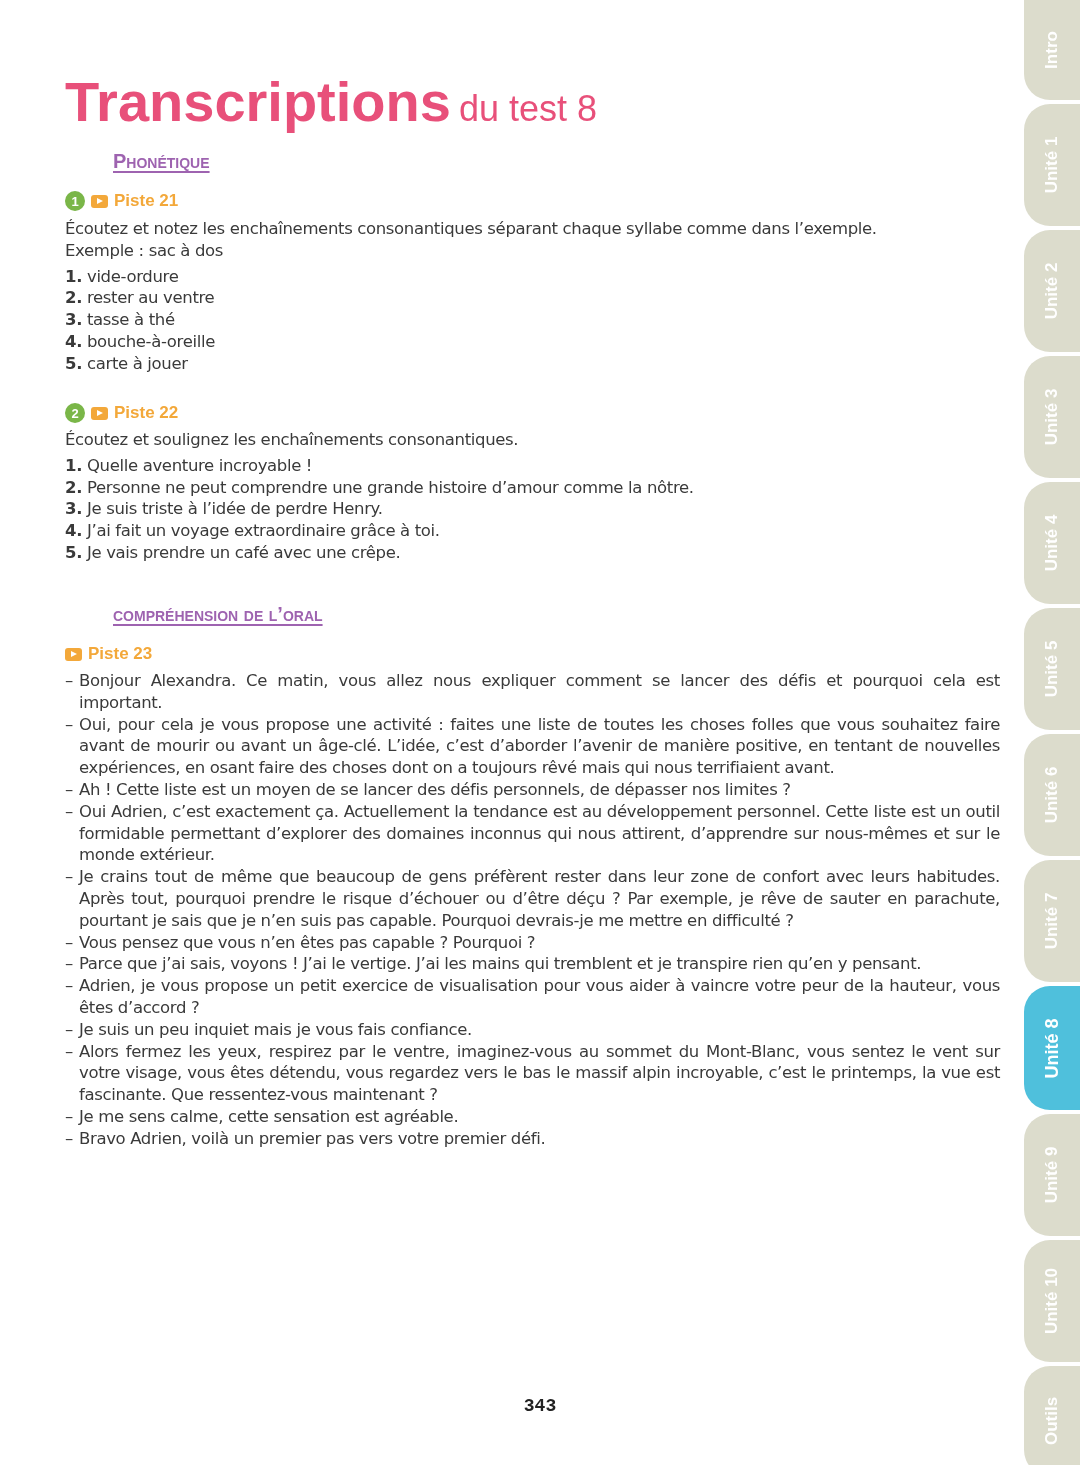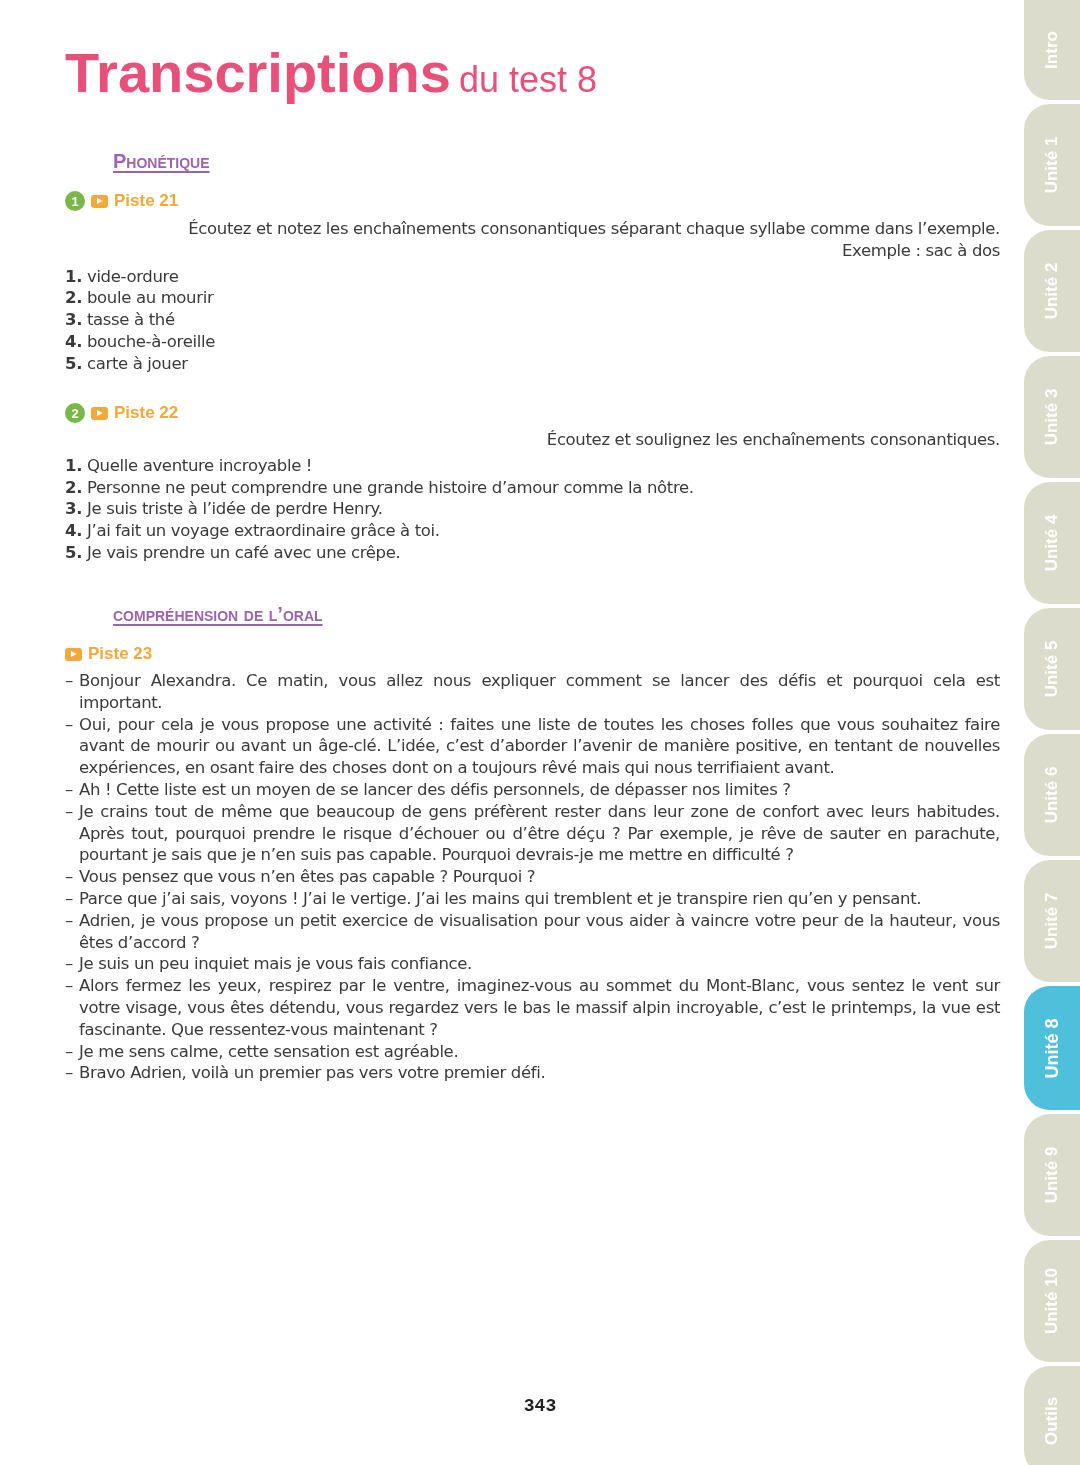--- a/index.html
+++ b/index.html
@@ -1,21 +1,21 @@
 <!DOCTYPE html>
 <html><head>
 <meta charset="utf-8">
 <style>
   html, body { margin:0; padding:0; }
   body {
     width:1080px; height:1465px; position:relative; overflow:hidden;
     background:#ffffff; font-family:"DejaVu Sans", sans-serif; color:#3a3a3a;
   }
   .title {
-    position:absolute; left:65px; top:40px; white-space:nowrap;
+    position:absolute; left:65px; top:69px; white-space:nowrap;
   }
   .title .big {
     font-family:"Liberation Sans", sans-serif; font-weight:bold;
     font-size:56px; color:#e8507a; letter-spacing:0px;
   }
   .title .small {
     font-family:"Liberation Sans", sans-serif; font-size:36px; color:#e8507a; margin-left:8px;
   }
   .section-head {
     position:absolute; left:65px; font-family:"Liberation Sans", sans-serif; font-weight:bold;
@@ -34,21 +34,21 @@
     width:17px; height:13px; background:#f3a83a; border-radius:3px; position:relative;
   }
   .play-icon::after {
     content:""; position:absolute; left:6px; top:3px; border-left:6px solid #fff;
     border-top:3.5px solid transparent; border-bottom:3.5px solid transparent;
   }
   .text-block {
     position:absolute; left:65px; width:935px; font-size:16.5px; line-height:21.8px; color:#3a3a3a;
     font-family:"DejaVu Sans", sans-serif; letter-spacing:-0.35px;
   }
-  .text-block p { margin:0;text-align:right; }
+  .text-block p { margin:0; }
   ol.numlist { list-style:none; margin:0; padding:0; }
   ol.numlist li { margin:0; }
   ol.numlist .n { font-weight:bold; }
   ul.dialog { list-style:none; margin:0; padding:0; }
   ul.dialog li {
     position:relative; padding-left:14px; text-align:justify; text-align-last:left;
   }
   ul.dialog li::before { content:"–"; position:absolute; left:0; top:0; }
   .page-number {
     position:absolute; left:0; width:1080px; top:1396px; text-align:center;
@@ -81,21 +81,21 @@
   <span class="num-badge">1</span>
   <span class="play-icon"></span>
   <span>Piste 21</span>
 </div>
 
 <div class="text-block" style="top:218px;">
   <p>Écoutez et notez les enchaînements consonantiques séparant chaque syllabe comme dans l’exemple.</p>
   <p>Exemple : sac à dos</p>
   <ol class="numlist" style="margin-top:4px;">
     <li><span class="n">1.</span> <span>vide-ordure</span></li>
-    <li><span class="n">2.</span> <span>boule au mourir</span></li>
+    <li><span class="n">2.</span> <span>rester au ventre</span></li>
     <li><span class="n">3.</span> <span>tasse à thé</span></li>
     <li><span class="n">4.</span> <span>bouche-à-oreille</span></li>
     <li><span class="n">5.</span> <span>carte à jouer</span></li>
   </ol>
 </div>
 
 <div class="piste-row" style="top:403px;">
   <span class="num-badge">2</span>
   <span class="play-icon"></span>
   <span>Piste 22</span>
@@ -117,20 +117,21 @@
 <div class="piste-row" style="top:644px;">
   <span class="play-icon"></span>
   <span>Piste 23</span>
 </div>
 
 <div class="text-block" style="top:670px;">
   <ul class="dialog">
     <li>Bonjour Alexandra. Ce matin, vous allez nous expliquer comment se lancer des défis et pourquoi cela est important.</li>
     <li>Oui, pour cela je vous propose une activité : faites une liste de toutes les choses folles que vous souhaitez faire avant de mourir ou avant un âge-clé. L’idée, c’est d’aborder l’avenir de manière positive, en tentant de nouvelles expériences, en osant faire des choses dont on a toujours rêvé mais qui nous terrifiaient avant.</li>
     <li>Ah ! Cette liste est un moyen de se lancer des défis personnels, de dépasser nos limites ?</li>
+    <li>Oui Adrien, c’est exactement ça. Actuellement la tendance est au développement personnel. Cette liste est un outil formidable permettant d’explorer des domaines inconnus qui nous attirent, d’apprendre sur nous-mêmes et sur le monde extérieur.</li>
     <li>Je crains tout de même que beaucoup de gens préfèrent rester dans leur zone de confort avec leurs habitudes. Après tout, pourquoi prendre le risque d’échouer ou d’être déçu ? Par exemple, je rêve de sauter en parachute, pourtant je sais que je n’en suis pas capable. Pourquoi devrais-je me mettre en difficulté ?</li>
     <li>Vous pensez que vous n’en êtes pas capable ? Pourquoi ?</li>
     <li>Parce que j’ai sais, voyons ! J’ai le vertige. J’ai les mains qui tremblent et je transpire rien qu’en y pensant.</li>
     <li>Adrien, je vous propose un petit exercice de visualisation pour vous aider à vaincre votre peur de la hauteur, vous êtes d’accord ?</li>
     <li>Je suis un peu inquiet mais je vous fais confiance.</li>
     <li>Alors fermez les yeux, respirez par le ventre, imaginez-vous au sommet du Mont-Blanc, vous sentez le vent sur votre visage, vous êtes détendu, vous regardez vers le bas le massif alpin incroyable, c’est le printemps, la vue est fascinante. Que ressentez-vous maintenant ?</li>
     <li>Je me sens calme, cette sensation est agréable.</li>
     <li>Bravo Adrien, voilà un premier pas vers votre premier défi.</li>
   </ul>
 </div>

